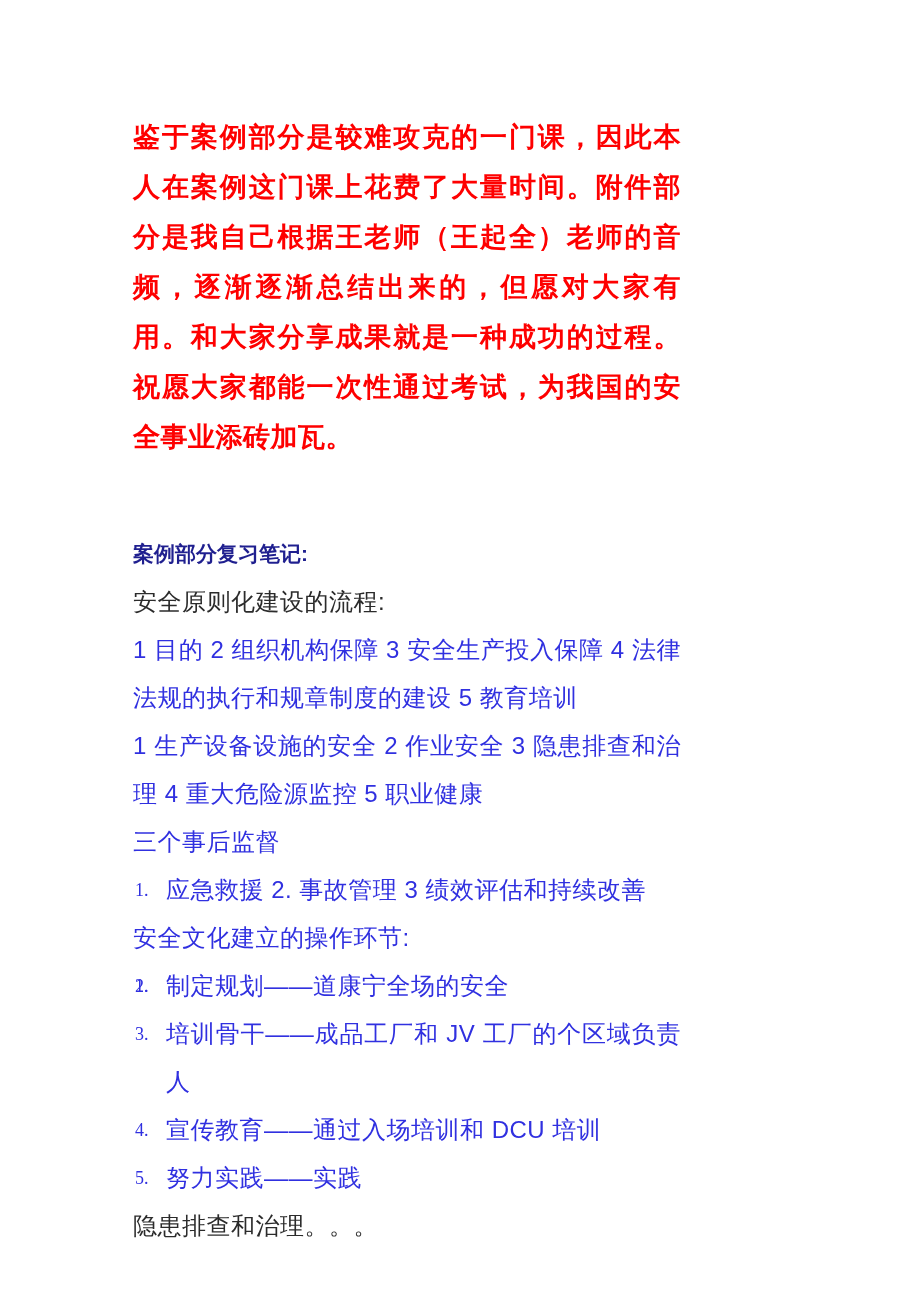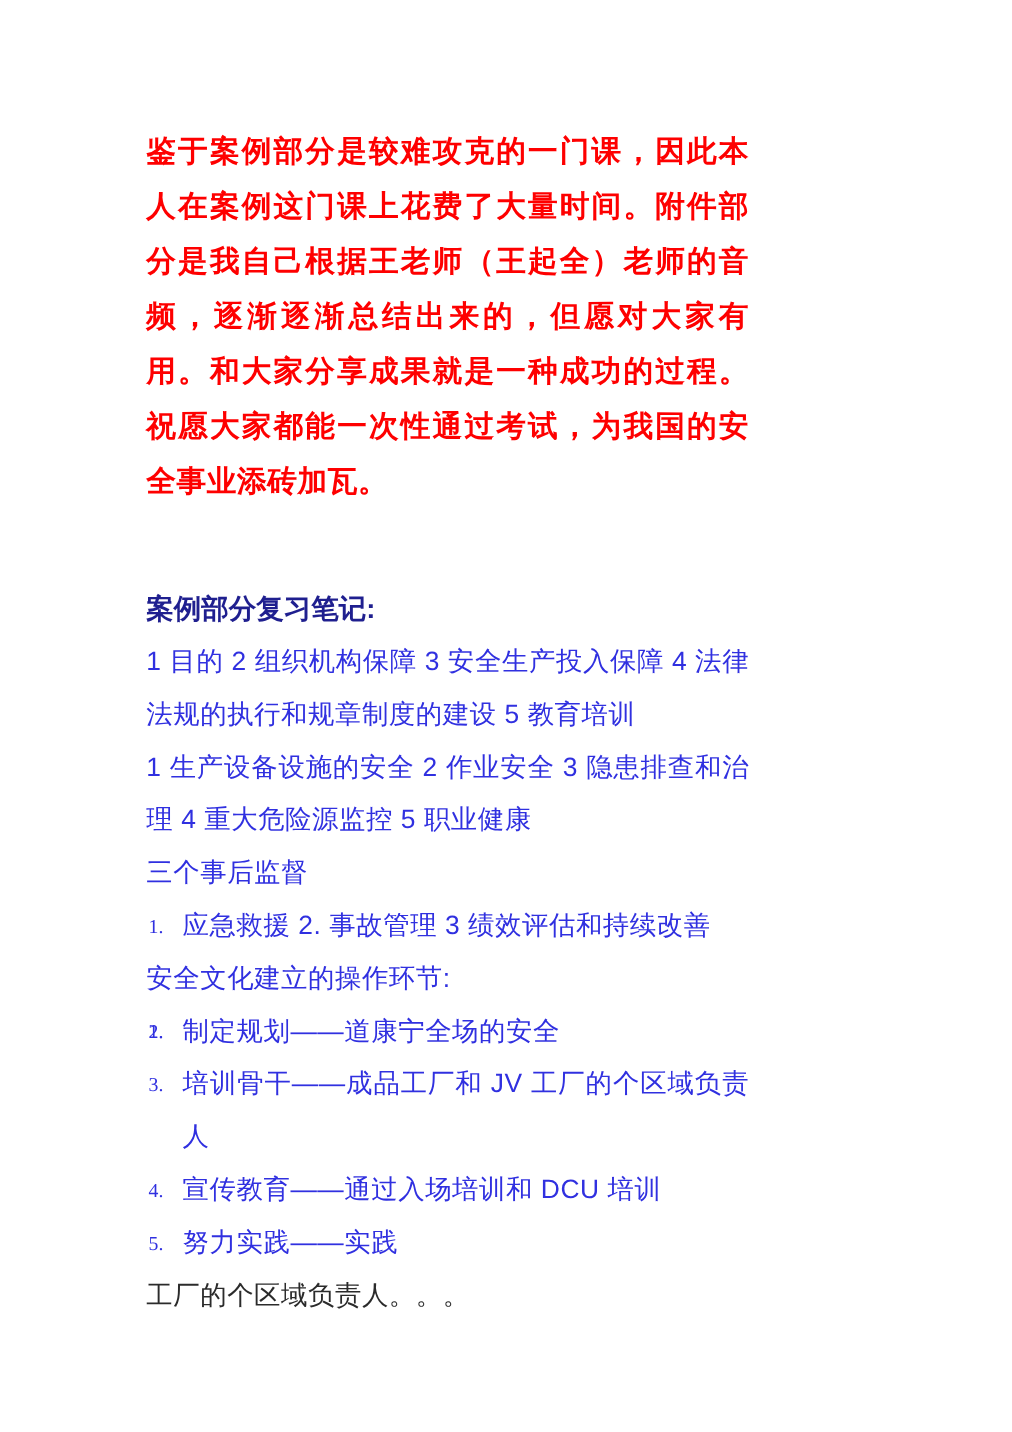--- a/index.html
+++ b/index.html
@@ -25,21 +25,21 @@
     color:var(--red);
     font-weight:bold;
     font-size:27px;
     line-height:50px;
     text-align:justify;
     letter-spacing:0.5px;
   }
   .heading{
     color:var(--navy);
     font-weight:bold;
-    font-size:25px;
+    font-size:21px;
     line-height:48px;
     margin-top:68px;
   }
   .line{
     font-size:24px;
     line-height:48px;
     text-align:justify;
     letter-spacing:0.5px;
   }
   .c-blue{color:var(--blue);}
@@ -60,20 +60,21 @@
 </style>
 </head>
 <body>
 
 <div class="page">
 
   <p class="intro">鉴于案例部分是较难攻克的一门课，因此本人在案例这门课上花费了大量时间。附件部分是我自己根据王老师（王起全）老师的音频，逐渐逐渐总结出来的，但愿对大家有用。和大家分享成果就是一种成功的过程。祝愿大家都能一次性通过考试，为我国的安全事业添砖加瓦。</p>
 
   <h2 class="heading">案例部分复习笔记:</h2>
 
+  <p class="line c-black">安全原则化建设的流程:</p>
   <p class="line c-blue">1 目的 2 组织机构保障 3 安全生产投入保障 4 法律法规的执行和规章制度的建设 5 教育培训</p>
   <p class="line c-blue">1 生产设备设施的安全 2 作业安全 3 隐患排查和治理 4 重大危险源监控 5 职业健康</p>
   <p class="line c-blue">三个事后监督</p>
 
   <p class="line c-blue list">
     <span class="marker">1.</span>
     <span>应急救援 2. 事故管理 3 绩效评估和持续改善</span>
   </p>
 
   <p class="line c-blue">安全文化建立的操作环节:</p>
@@ -91,15 +92,15 @@
   </p>
   <p class="line c-blue list">
     <span class="marker">4.</span>
     <span>宣传教育——通过入场培训和 DCU 培训</span>
   </p>
   <p class="line c-blue list">
     <span class="marker">5.</span>
     <span>努力实践——实践</span>
   </p>
 
-  <p class="line c-black">工厂的个区域负责人。。。</p>
+  <p class="line c-black">隐患排查和治理。。。</p>
 
 </div>
 
 </body></html>

